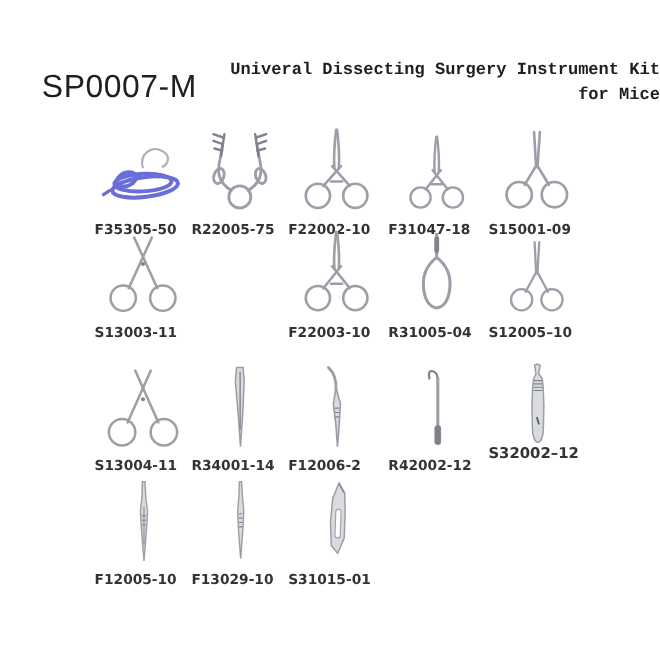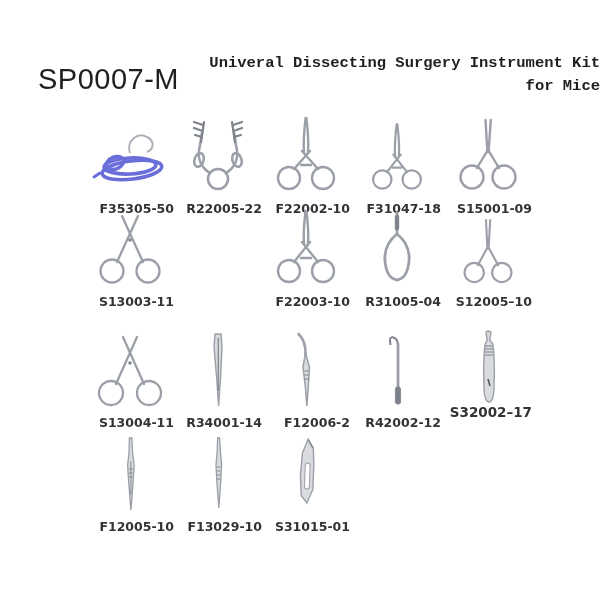--- a/index.html
+++ b/index.html
@@ -3,21 +3,21 @@
 <meta charset="utf-8">
 <style>
   html,body{margin:0;padding:0;background:#fff;}
   .stage{position:relative;width:600px;height:600px;background:#fff;overflow:hidden;
          font-family:"Liberation Sans",sans-serif;margin-top:27px;}
   .model{position:absolute;left:38px;top:36px;font-size:29px;letter-spacing:.5px;
          color:var(--text);font-family:"Liberation Sans",sans-serif;}
   .title{position:absolute;left:175px;top:25px;width:425px;text-align:right;
          font-family:Liberation Mono, monospace;font-weight:700;
          font-size:15.5px;line-height:23px;color:var(--text);white-space:nowrap;}
-  .cell{position:absolute;width:88px;display:flex;flex-direction:column;align-items:flex-end;}
+  .cell{position:absolute;width:88px;display:flex;flex-direction:column;align-items:flex-start;}
   .art{width:88px;height:82px;display:flex;align-items:flex-end;justify-content:center;}
   .art svg{width:88px;height:82px;display:block;}
   .code{margin-top:4px;font-size:12.5px;font-weight:600;color:var(--label);
         font-family:"DejaVu Sans","Liberation Sans",sans-serif;white-space:nowrap;}
   .sm svg{transform:scale(.92);transform-origin:50% 100%;}
   .lift .code{margin-top:-7px;font-size:13.5px;}
   
   .c1{left:86px}.c2{left:174px}.c3{left:262px}.c4{left:353px}.c5{left:444px}
   
   .r1{top:88px}.r2{top:181px}.r3{top:302px}.r4{top:406px}
@@ -64,21 +64,21 @@
           <path d="M29 10 L20 7"></path>
             <path d="M28.5 16 L20 13"></path>
             <path d="M28 22 L21 20"></path>
           <path d="M58 7 L61 27"></path>
           <path d="M59 10 L68 7"></path>
             <path d="M59.5 16 L68 13"></path>
             <path d="M60 22 L67 20"></path>
         </g>
       </svg>
     </div>
-    <div class="code">R22005-22</div>
+    <div class="code">R22005-75</div>
   </div>
 
   <div class="cell r1 c3">
     <div class="art">
       <svg viewBox="0 0 88 82">
         <g class="stroke" stroke-width="2.4">
           <circle cx="27" cy="63" r="11"></circle>
             <circle cx="61" cy="63" r="11"></circle>
           <path d="M32 54 L48 36"></path>
             <path d="M56 54 L40 36"></path>
@@ -243,21 +243,21 @@
         <path d="M44 2 L47 3 L45.8 11 L48.8 15 L49.8 23 L50.4 40 L50 60 C50 68 47.6 73 45 73 C42.4 73 40 68 40 60 L39.6 40 L40.2 23 L41.2 15 L43.2 11 L42 3 Z" fill="var(--steel-light)" stroke="var(--steel)" stroke-width="1.4"></path>
         <g stroke="var(--steel-dark)" stroke-width="1" fill="none">
           <path d="M41 17 L49 17"></path>
             <path d="M41 20 L49 20"></path>
             <path d="M41 23 L49 23"></path>
             <path d="M41 26 L49 26"></path>
         </g>
         <path d="M44 50 L46 57" stroke="#565a61" stroke-width="1.6" fill="none"></path>
       </svg>
     </div>
-    <div class="code">S32002–17</div>
+    <div class="code">S32002–12</div>
   </div>
 
   <div class="cell r4 c1">
     <div class="art">
       <svg viewBox="0 0 88 82">
         <path d="M43.4 5 L45.8 5 L46.6 20 L48.2 32 L47.2 48 L44.9 77 L42.6 48 L41.6 32 L43 20 Z" fill="var(--steel-light)" stroke="var(--steel)" stroke-width="1.3"></path>
         <g stroke="var(--steel-dark)" stroke-width="1" fill="none">
           <path d="M43 36 L46.6 36"></path>
             <path d="M43 40 L46.6 40"></path>
             <path d="M43 44 L46.6 44"></path>

